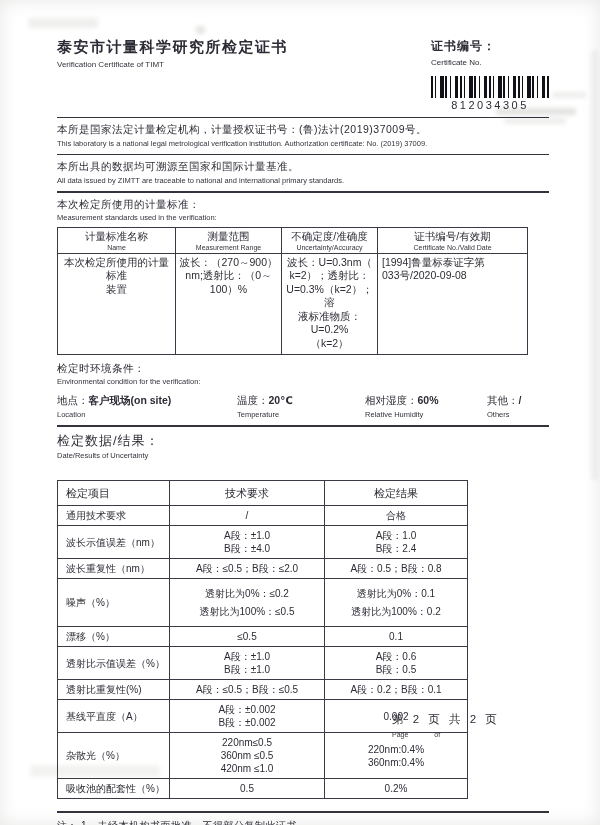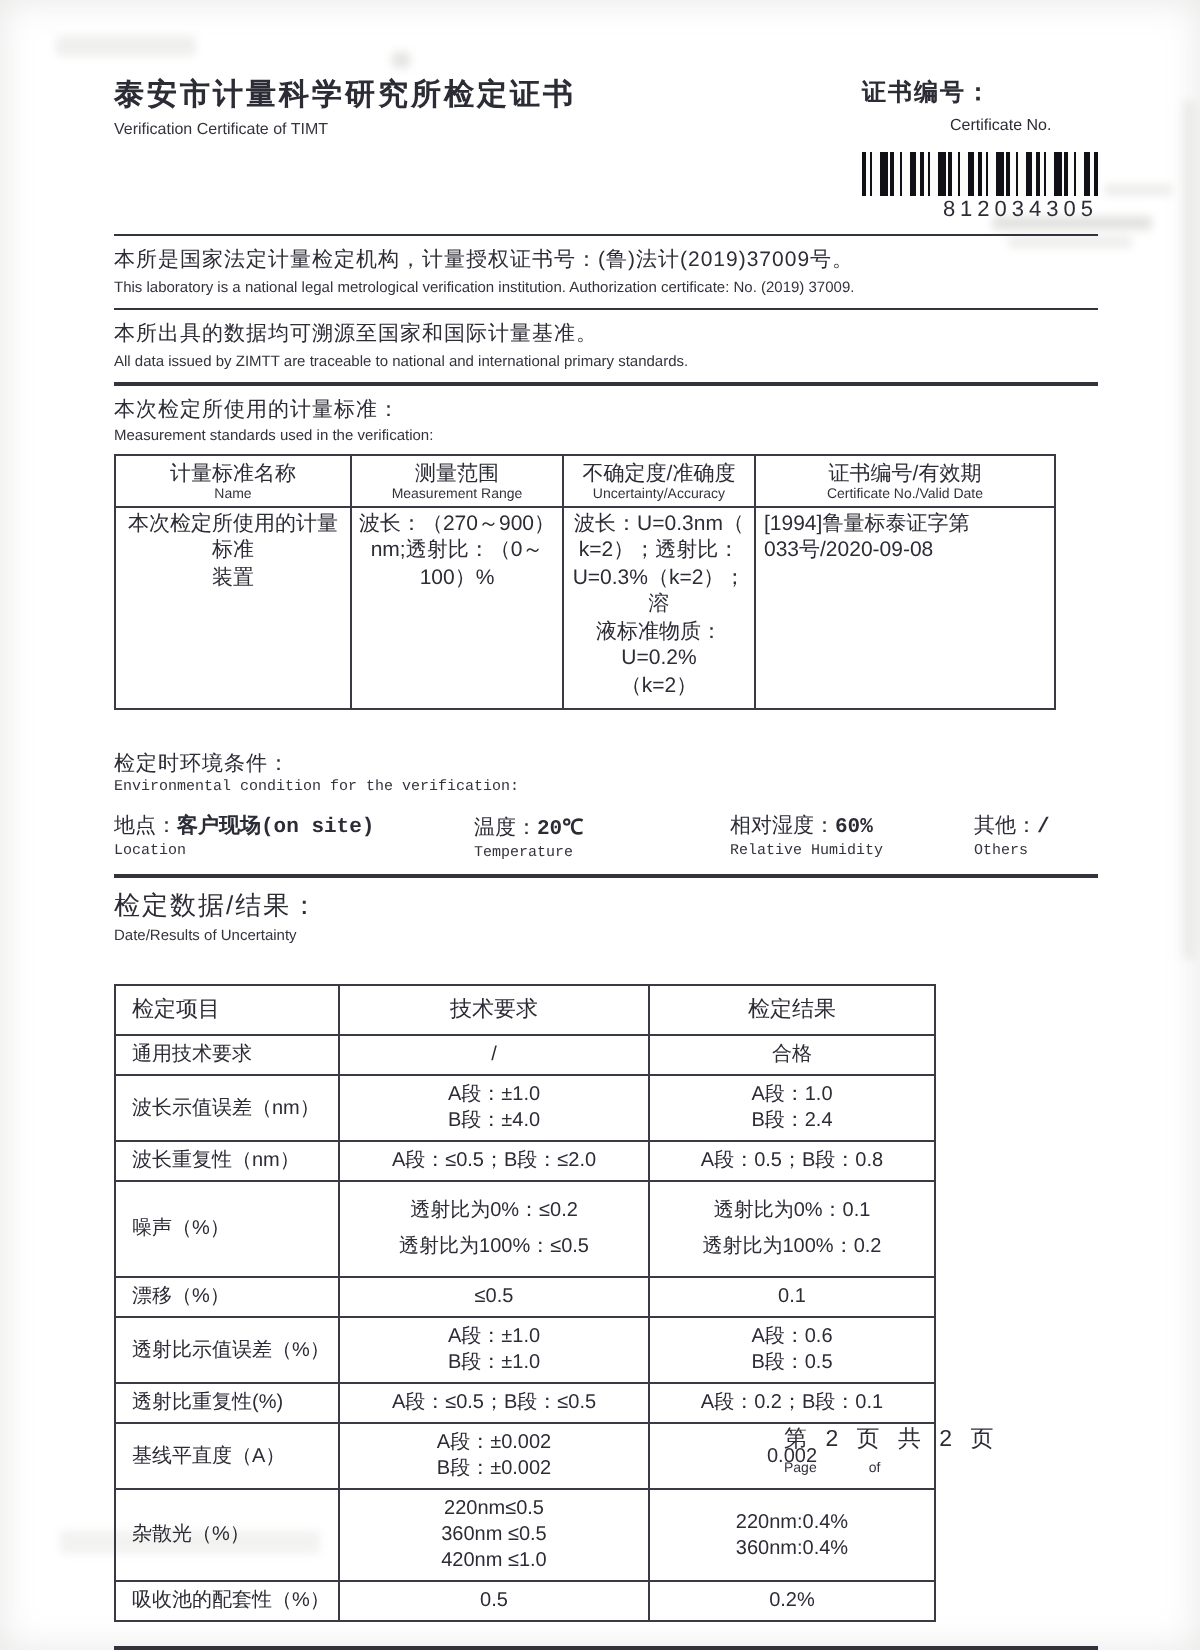--- a/index.html
+++ b/index.html
@@ -11,22 +11,22 @@
     box-shadow:inset 0 0 18px rgba(120,120,115,.18);
   }
   .content{position:absolute;left:57px;top:38px;width:492px;}
 
   
   .hdr{display:flex;justify-content:space-between;align-items:flex-start;}
   .title-cn{font-size:15px;font-weight:bold;letter-spacing:1.5px;}
   .title-en{font-size:8px;margin-top:3px;color:#33333d;}
   .certno{display:flex;gap:8px;align-items:flex-start;flex-direction:column;}
   .certno-label-cn{font-size:12px;font-weight:bold;letter-spacing:1px;white-space:nowrap;}
-  .certno-label-en{font-size:8px;margin-top:3px;margin-left:44px;}
-  .barcode-wrap{text-align:right;}
+  .certno-label-en{font-size:8px;margin-top:3px;}
+  .barcode-wrap{text-align:center;}
   .barcode{
     width:118px;height:22px;margin-top:1px;
     background:repeating-linear-gradient(90deg,
       #101016 0 2px,#fcfcfa 2px 4px,#101016 4px 5px,#fcfcfa 5px 9px,
       #101016 9px 13px,#fcfcfa 13px 14px,#101016 14px 16px,#fcfcfa 16px 19px,
       #101016 19px 20px,#fcfcfa 20px 24px,#101016 24px 27px,#fcfcfa 27px 29px);
   }
   .barcode-num{font-size:11px;letter-spacing:2.5px;margin-top:1px;}
 
   .rule{border:none;border-top:1.5px solid #33333d;margin:6px 0 5px 0;}
@@ -188,21 +188,21 @@
               </td>
               <td class="c3">
                 <div>[1994]鲁量标泰证字第</div>
                 <div>033号/2020-09-08</div>
               </td>
             </tr>
           </tbody>
       </table>
     </div>
 
-    <div style="margin-top:20px;font-family:Liberation Mono, monospace;">
+    <div style="margin-top:7px;">
       <div class="sec-head-cn">检定时环境条件：</div>
       <div class="sec-head-en">Environmental condition for the verification:</div>
       <div class="env-row" id="env-row">
           <div class="env-item env-0">
             <div><span>地点：</span><span class="val">客户现场(on site)</span></div>
             <div class="en">Location</div>
           </div>
           <div class="env-item env-1">
             <div><span>温度：</span><span class="val">20℃</span></div>
             <div class="en">Temperature</div>

